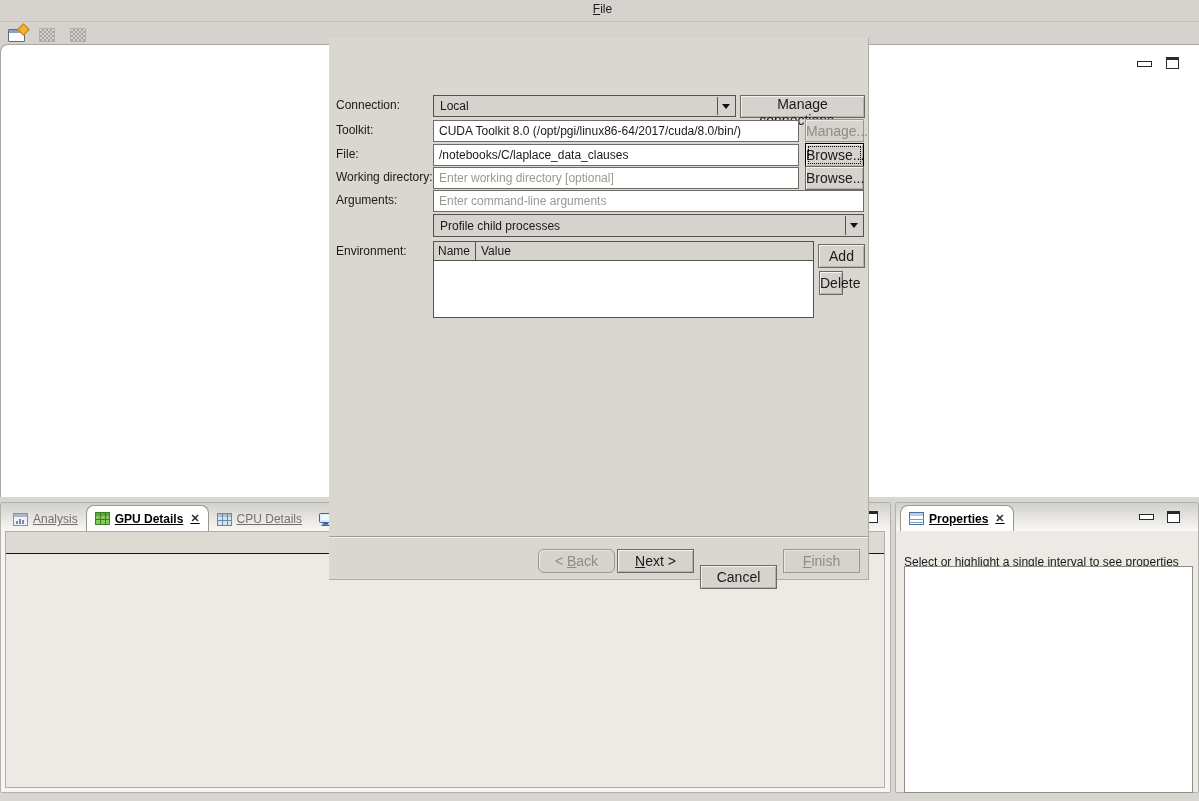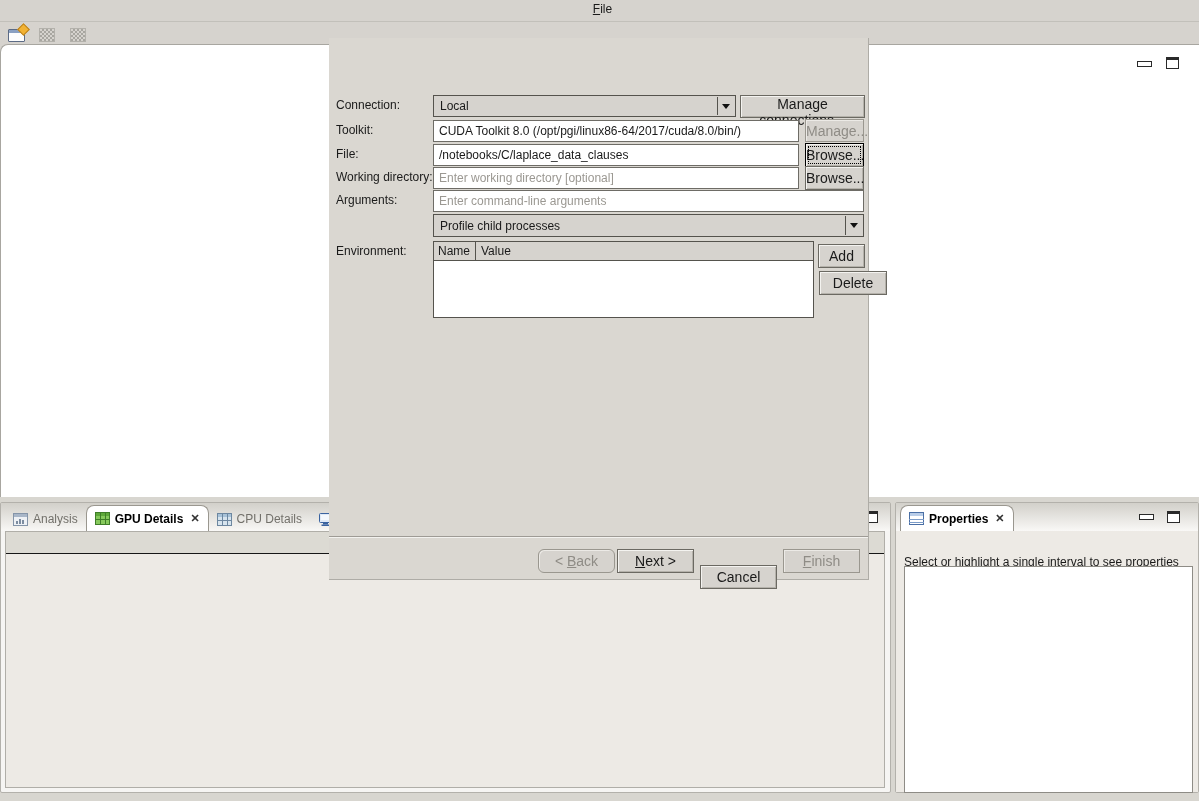--- a/index.html
+++ b/index.html
@@ -119,21 +119,21 @@
   .bl-panel { left:0; top:502px; width:891px; height:291px; }
   .rt-panel { left:895px; top:502px; width:304px; height:291px; }
 
   .tab-row {
     position:absolute; left:0; top:0; right:0; height:28px;
     background: linear-gradient(#d2d0ca, #f9f8f6);
     display:flex; align-items:flex-end; padding-left:4px;
   }
   .tab {
     display:flex; align-items:center; gap:5px; height:24px; padding:0 8px;
-    color: var(--tab-inactive-text,#72706a); white-space:nowrap; cursor:default;
+    color: var(--tab-inactive-text,#72706a); white-space:nowrap; cursor:default;text-decoration:underline;
   }
   .tab.active {
     background:#fff; border:1px solid #9a978f; border-bottom:none;
     border-radius:8px 8px 0 0; height:26px; color:#000; font-weight:bold;
   }
   .tab-close { font-size:11px; font-weight:bold; color:#333; margin-left:2px; }
 
   .panel-content {
     position:absolute; left:4px; right:5px; top:28px; bottom:4px;
     background: var(--panel-content-bg,#edeae5);
@@ -298,21 +298,21 @@
     </div>
 
     <div class="f-label" style="top:163px;">Environment:</div>
     <div class="env-table">
       <div class="env-head">
         <div class="env-col-name">Name</div>
         <div class="env-col-value">Value</div>
       </div>
     </div>
     <button class="btn" style="left:489px; top:163px; width:47px; height:24px;">Add</button>
-    <button class="btn" style="left:490px; top:190px; width:68px; height:24px;">Delete</button>
+    <button class="btn" style="left:490px; top:190px; width:24px; height:24px;">Delete</button>
   </div>
 
   <div class="dlg-sep"></div>
 
   <button class="btn disabled" style="left:209px; top:511px; width:77px; height:24px;border-radius:6px;" disabled=""><span>&lt; </span><span class="mn">B</span><span>ack</span></button>
   <button class="btn" style="left:288px; top:511px; width:77px; height:24px;"><span></span><span class="mn">N</span><span>ext &gt;</span></button>
   <button class="btn" style="left:371px; top:511px; width:77px; height:24px;margin-top:16px;">Cancel</button>
   <button class="btn disabled" style="left:454px; top:511px; width:77px; height:24px;" disabled=""><span></span><span class="mn">F</span><span>inish</span></button>
 </div>
 

